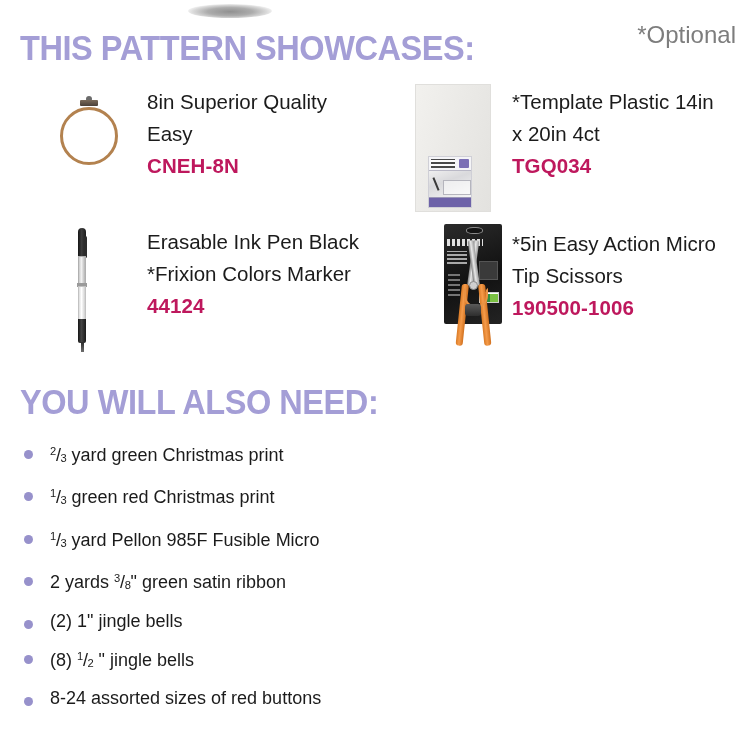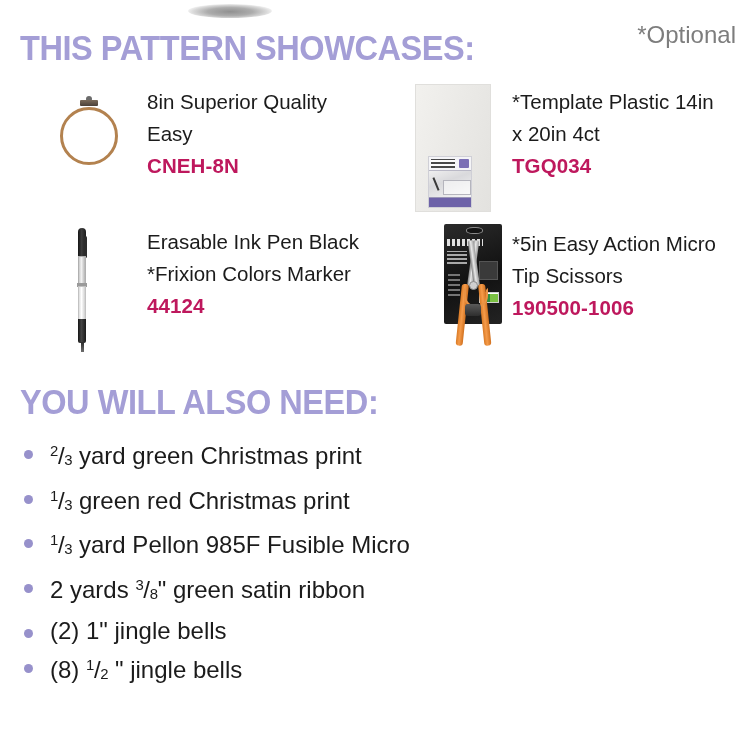--- a/index.html
+++ b/index.html
@@ -316,21 +316,21 @@
     left: 18px;
     top: 434px;
     width: 714px;
     list-style: none;
     margin: 0;
     padding: 0;
   }
   #need-list li {
     position: relative;
     padding-left: 32px;
-    font-size: 24px;
+    font-size: 18px;
     line-height: 35.6px;
     color: #1b1b1b;
     white-space: nowrap;
   }
   #need-list li::before {
     content: "";
     position: absolute;
     left: 6px;
     top: 16px;
     width: 9px;
@@ -432,13 +432,14 @@
 
 <div class="heading" id="heading-alsoneed">YOU WILL ALSO NEED:</div>
 
 <ul id="need-list">
     <li><span class="frac"><span class="num">2</span><span class="sl">/</span><span class="den">3</span></span><span> yard green Christmas print</span></li>
     <li><span class="frac"><span class="num">1</span><span class="sl">/</span><span class="den">3</span></span><span> green red Christmas print</span></li>
     <li><span class="frac"><span class="num">1</span><span class="sl">/</span><span class="den">3</span></span><span> yard Pellon 985F Fusible Micro</span></li>
     <li><span>2 yards </span><span class="frac"><span class="num">3</span><span class="sl">/</span><span class="den">8</span></span><span>" green satin ribbon</span></li>
     <li><span>(2) 1" jingle bells</span></li>
     <li><span>(8) </span><span class="frac"><span class="num">1</span><span class="sl">/</span><span class="den">2</span></span><span> " jingle bells</span></li>
+    <li><span>8-24 assorted sizes of red buttons</span></li>
   </ul>
 
 </body></html>

